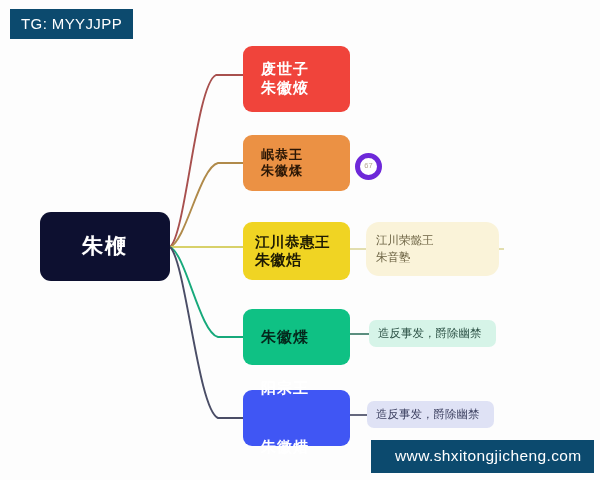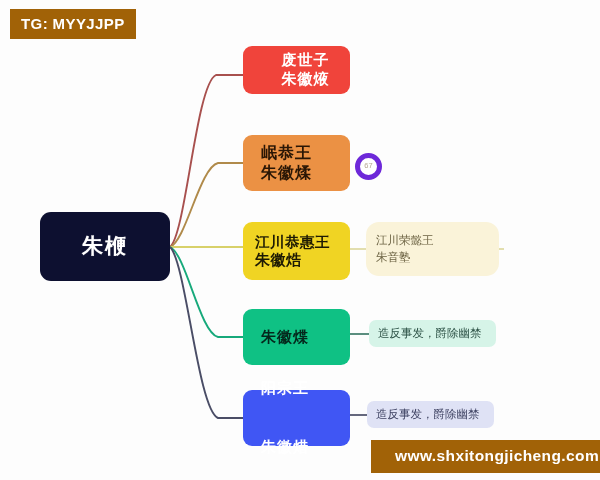--- a/index.html
+++ b/index.html
@@ -22,29 +22,28 @@
     left: 0;
     top: 0;
     width: 600px;
     height: 480px;
     pointer-events: none;
   }
 
   
   .wm {
     position: absolute;
-    background: #a16207;
+    background: #0c4a6e;
     color: #ffffff;
     font-size: 15px;
     letter-spacing: .4px;
     line-height: 1;
     padding: 7px 11px 8px 11px;
     white-space: nowrap;
     z-index: 40;
-    font-weight: bold;
   }
   #wm-top   { left: 10px;  top: 9px; }
   #wm-bottom{ left: 371px; top: 440px; font-size: 15.5px; padding: 8px 12px 9px 24px;}
 
   
   .node {
     position: absolute;
     box-sizing: border-box;
     border-radius: 9px;
     display: flex;
@@ -69,25 +68,25 @@
   }
   #node-root .ln {
     color: #ffffff;
     font-size: 21px;
     letter-spacing: 2px;
     text-shadow: 0 0 1px rgba(255,255,255,.35);
   }
 
   
   .branch { padding-left: 18px; }
-  #node-b1 { left: 243px; top: 46px;  width: 107px; height: 48px; background: #f0443b; align-items: center; }
+  #node-b1 { left: 243px; top: 46px;  width: 107px; height: 66px; background: #f0443b; }
   #node-b1 .ln { color: #ffffff; font-size: 15px; letter-spacing: 1px; }
 
   #node-b2 { left: 243px; top: 135px; width: 107px; height: 56px; background: #eb9144; }
-  #node-b2 .ln { color: #2a1605; font-size: 16px; letter-spacing: 1px; }
+  #node-b2 .ln { color: #2a1605; font-size: 13px; letter-spacing: 1px; }
 
   #node-b3 { left: 243px; top: 222px; width: 107px; height: 58px; background: #f0d423; padding-left: 12px;}
   #node-b3 .ln { color: #1d1a03; font-size: 15px; letter-spacing: .5px; }
   #node-b3 .ln.l1 { font-size: 14.5px; }
 
   #node-b4 { left: 243px; top: 309px; width: 107px; height: 56px; background: #0fc184; }
   #node-b4 .ln { color: #04281c; font-size: 15px; letter-spacing: 1px; }
 
   #node-b5 { left: 243px; top: 390px; width: 107px; height: 56px; background: #4056f4; gap: 40px; }
   #node-b5 .ln { color: #ffffff; font-size: 15px; letter-spacing: 1px; }

